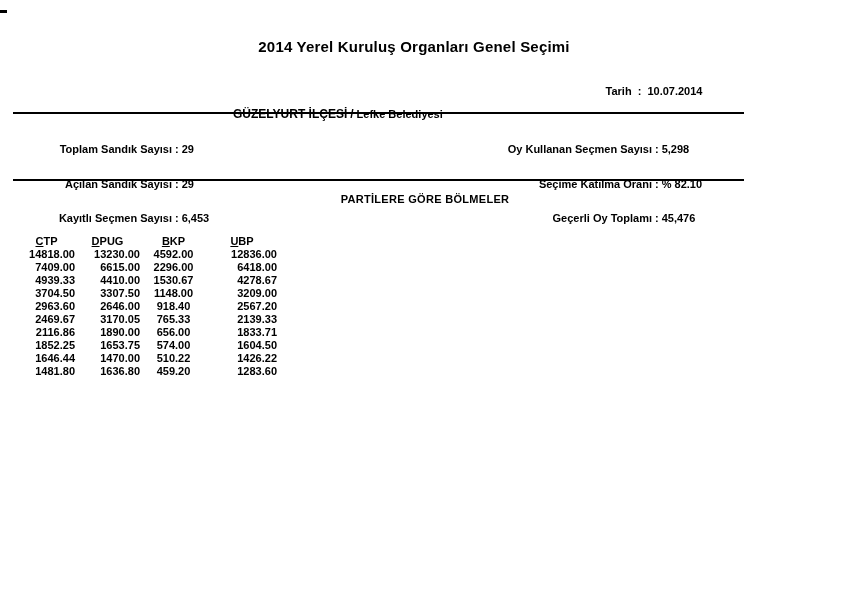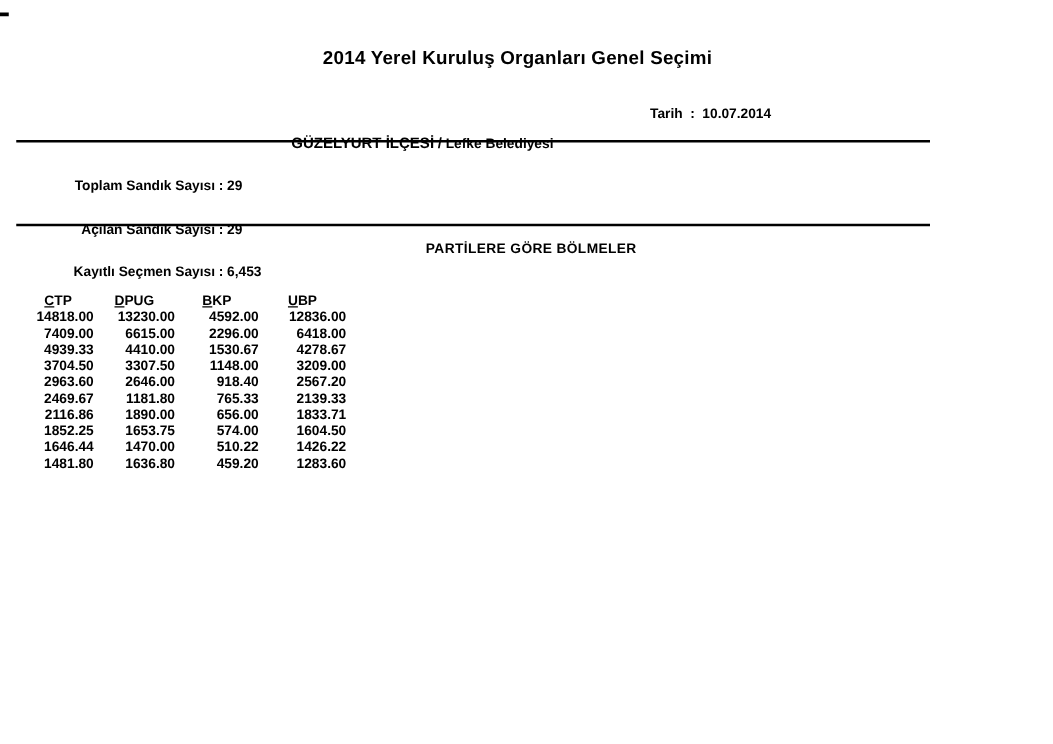--- a/index.html
+++ b/index.html
@@ -31,23 +31,23 @@
     position: absolute;
     left: 233px; top: 67px;
     font-size: 12px;
     white-space: nowrap;
     margin-top: 40px;
   }
   .subtitle .sep { margin: 0 3px; }
   .subtitle .municipality { font-size: 11px; }
   .date-line {
     position: absolute;
-    top: 85px; left: 520px;
+    top: 85px; left: 552px;
     width: 204px;
-    text-align: left;
+    text-align: center;
     font-size: 11px;
     white-space: nowrap;
   }
   .rule {
     position: absolute;
     left: 13px;
     width: 731px;
     height: 2px;
     background: #000000;
   }
@@ -78,21 +78,21 @@
   .vtable {
     position: absolute;
     left: 18px; top: 235px;
     font-size: 11px;
     line-height: 13px;
   }
   .vrow { display: flex; }
   .vcell { display: inline-block; text-align: right; }
   .c1 { width: 57px; }
   .c2 { width: 65px; }
-  .c3 { width: 67px; }
+  .c3 { width: 67px; text-align: center; }
   .c4 { width: 70px; }
   .vhead .vcell { text-align: center; }
   .ul { text-decoration: underline; }
 </style>
 </head>
 <body>
 
 <div class="page">
 
   <div class="corner-dash"></div>
@@ -116,20 +116,31 @@
       <span class="slabel">Toplam Sandık Sayısı</span><span class="scolon">:</span><span class="svalue">29</span>
     </div>
     <div class="sline">
       <span class="slabel">Açılan Sandık Sayısı</span><span class="scolon">:</span><span class="svalue">29</span>
     </div>
     <div class="sline">
       <span class="slabel">Kayıtlı Seçmen Sayısı</span><span class="scolon">:</span><span class="svalue">6,453</span>
     </div>
   </div>
 
+  <div class="summary summary-right">
+    <div class="sline">
+      <span class="slabel">Oy Kullanan Seçmen Sayısı</span><span class="scolon">:</span><span class="svalue">5,298</span>
+    </div>
+    <div class="sline">
+      <span class="slabel">Seçime Katılma Oranı</span><span class="scolon">:</span><span class="svalue">% 82.10</span>
+    </div>
+    <div class="sline">
+      <span class="slabel">Geçerli Oy Toplamı</span><span class="scolon">:</span><span class="svalue">45,476</span>
+    </div>
+  </div>
 
   <div class="rule rule-bottom"></div>
 
   <div class="section-title">PARTİLERE GÖRE BÖLMELER</div>
 
   <div class="vtable">
     <div class="vrow vhead">
       <span class="vcell c1"><span class="ul">C</span><span>TP</span></span>
       <span class="vcell c2"><span class="ul">D</span><span>PUG</span></span>
       <span class="vcell c3"><span class="ul">B</span><span>KP</span></span>
@@ -160,21 +171,21 @@
       <span class="vcell c4">3209.00</span>
     </div>
     <div class="vrow">
       <span class="vcell c1">2963.60</span>
       <span class="vcell c2">2646.00</span>
       <span class="vcell c3">918.40</span>
       <span class="vcell c4">2567.20</span>
     </div>
     <div class="vrow">
       <span class="vcell c1">2469.67</span>
-      <span class="vcell c2">1181.80</span>
+      <span class="vcell c2">3170.05</span>
       <span class="vcell c3">765.33</span>
       <span class="vcell c4">2139.33</span>
     </div>
     <div class="vrow">
       <span class="vcell c1">2116.86</span>
       <span class="vcell c2">1890.00</span>
       <span class="vcell c3">656.00</span>
       <span class="vcell c4">1833.71</span>
     </div>
     <div class="vrow">

